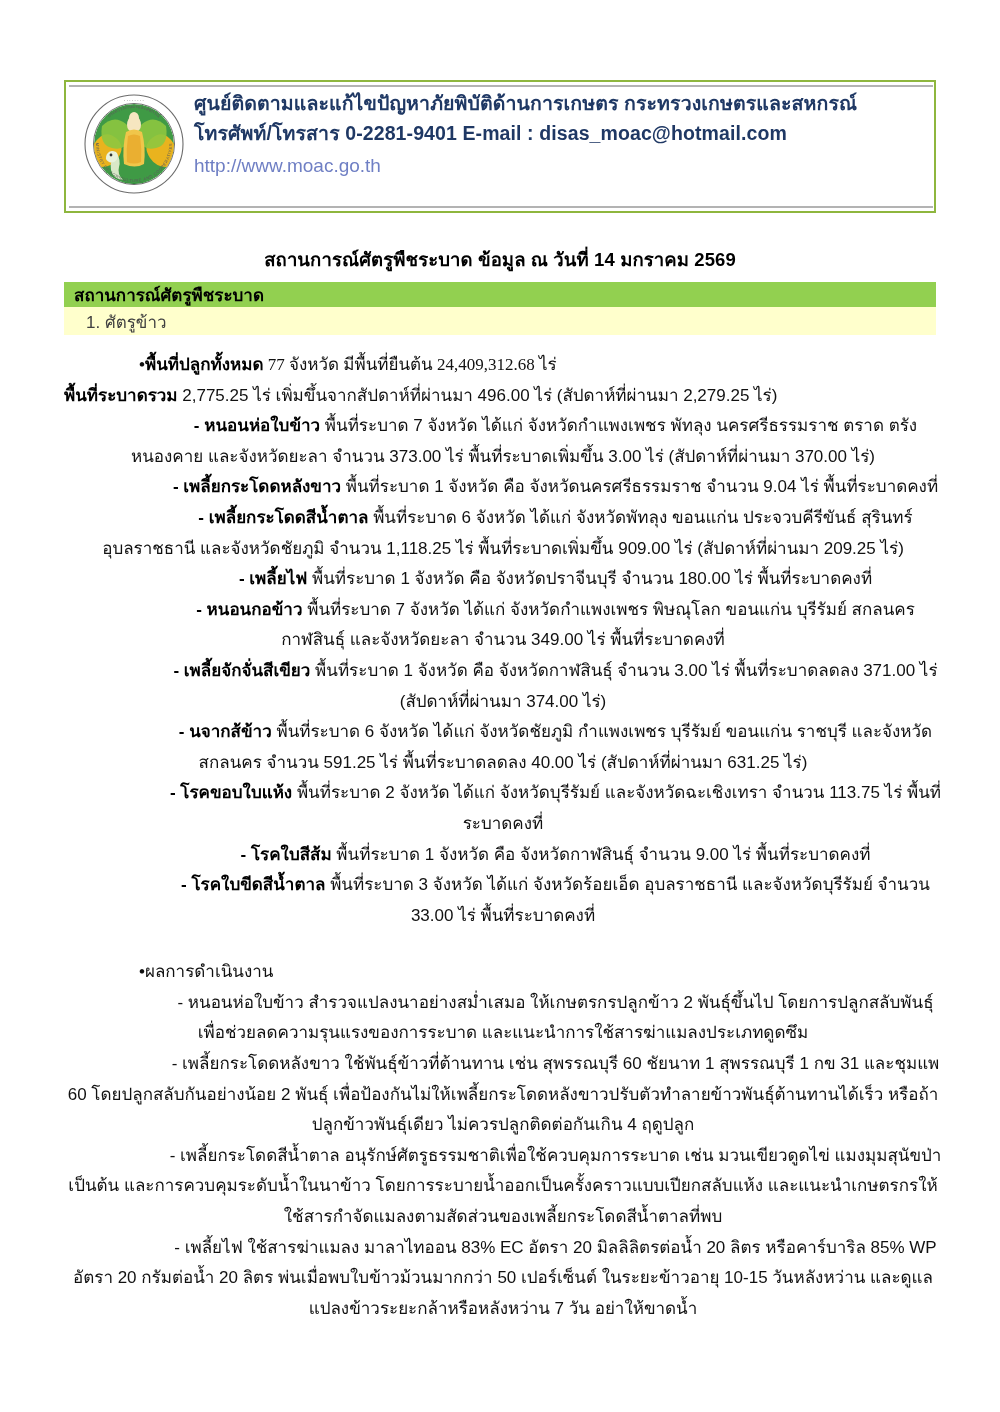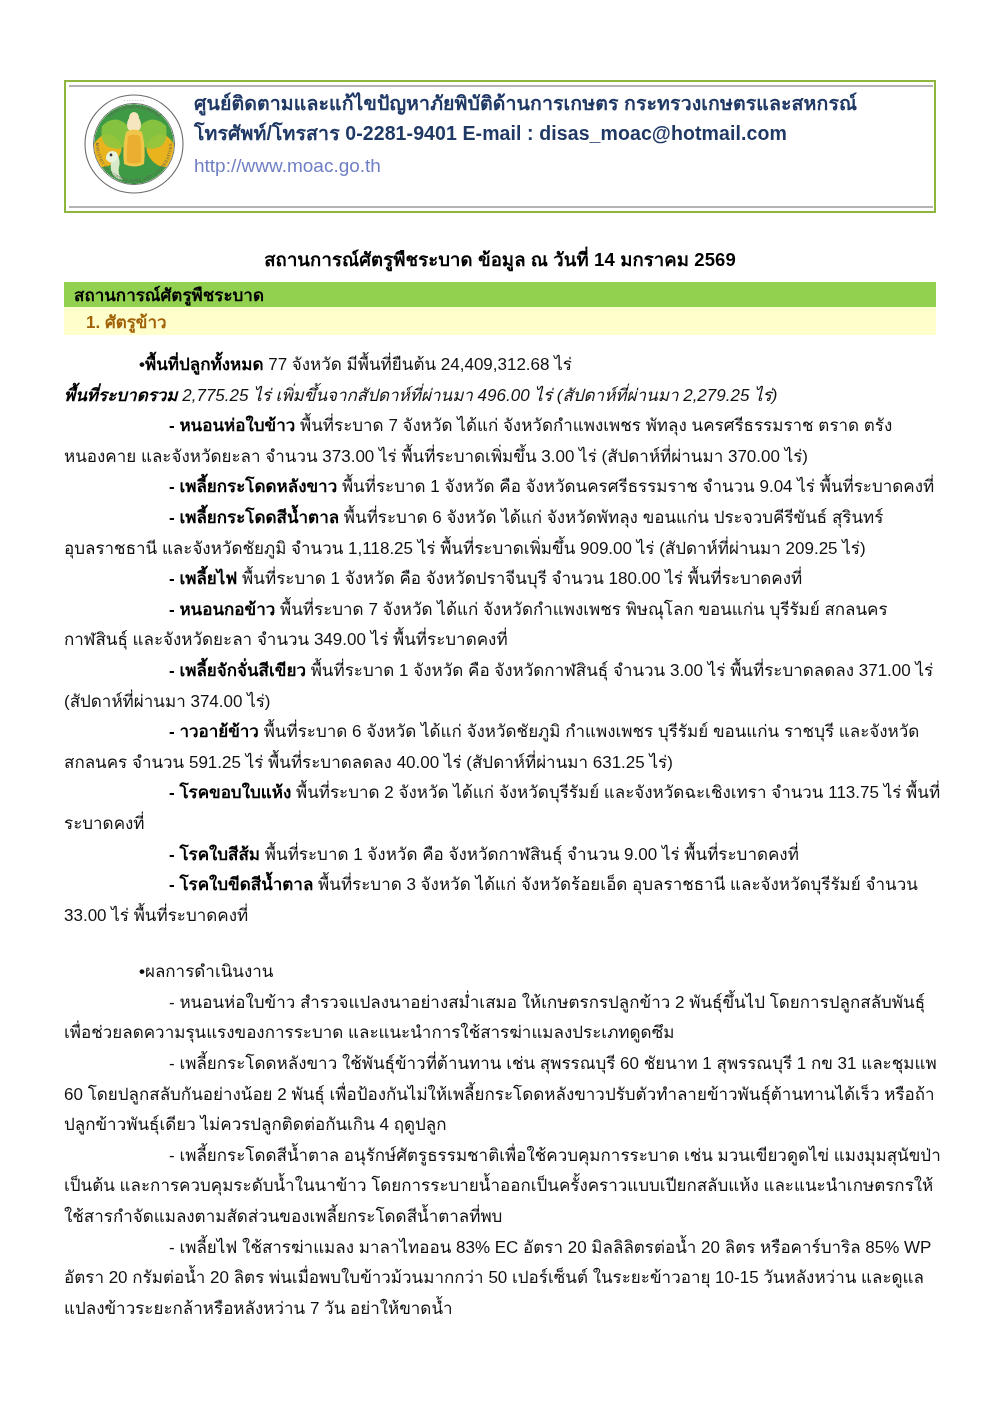--- a/index.html
+++ b/index.html
@@ -139,43 +139,43 @@
     width: 872px;
     height: 28px;
     background: #ffffcc;
     box-sizing: border-box;
     display: flex;
     align-items: center;
     padding-left: 22px;
   }
   .yellow-band .band-label {
     font-size: 17px;
-    font-weight: bold;
-    color: #a16207;
+    font-weight: normal;
+    color: #404040;
   }
 
   
   .body-area {
     position: absolute;
     left: 64px;
     top: 350px;
     width: 878px;
   }
 
   p.para {
     margin: 0;
     font-size: 17px;
     line-height: 30.6px;
     color: #111;
     text-align: left;
     letter-spacing: 0;
   }
-  p.indent-bullet { text-indent: 75px; }
-  p.indent-dash   { text-indent: 105px; }
-  p.indent-none   { text-indent: 0; font-style: italic; }
+  p.indent-bullet { text-indent: 75px; font-family: Liberation Serif, serif; }
+  p.indent-dash   { text-indent: 105px; text-align: center; }
+  p.indent-none   { text-indent: 0; }
   p.gap-before    { margin-top: 26px; }
 
   b.lead { font-weight: bold; color: #000; }
   .bullet-dot { font-weight: bold; }
 </style>
 </head>
 <body>
 
 <div class="page">
 
@@ -261,21 +261,21 @@
     <p class="para indent-dash">
       <b class="lead">- เพลี้ยไฟ</b><span> พื้นที่ระบาด 1 จังหวัด คือ จังหวัดปราจีนบุรี จำนวน 180.00 ไร่ พื้นที่ระบาดคงที่</span>
     </p>
     <p class="para indent-dash">
       <b class="lead">- หนอนกอข้าว</b><span> พื้นที่ระบาด 7 จังหวัด ได้แก่ จังหวัดกำแพงเพชร พิษณุโลก ขอนแก่น บุรีรัมย์ สกลนคร กาฬสินธุ์ และจังหวัดยะลา จำนวน 349.00 ไร่ พื้นที่ระบาดคงที่</span>
     </p>
     <p class="para indent-dash">
       <b class="lead">- เพลี้ยจักจั่นสีเขียว</b><span> พื้นที่ระบาด 1 จังหวัด คือ จังหวัดกาฬสินธุ์ จำนวน 3.00 ไร่ พื้นที่ระบาดลดลง 371.00 ไร่ (สัปดาห์ที่ผ่านมา 374.00 ไร่)</span>
     </p>
     <p class="para indent-dash">
-      <b class="lead">- าวอาย้ข้าว</b><span> พื้นที่ระบาด 6 จังหวัด ได้แก่ จังหวัดชัยภูมิ กำแพงเพชร บุรีรัมย์ ขอนแก่น ราชบุรี และจังหวัดสกลนคร จำนวน 591.25 ไร่ พื้นที่ระบาดลดลง 40.00 ไร่ (สัปดาห์ที่ผ่านมา 631.25 ไร่)</span>
+      <b class="lead">- นจากส้ข้าว</b><span> พื้นที่ระบาด 6 จังหวัด ได้แก่ จังหวัดชัยภูมิ กำแพงเพชร บุรีรัมย์ ขอนแก่น ราชบุรี และจังหวัดสกลนคร จำนวน 591.25 ไร่ พื้นที่ระบาดลดลง 40.00 ไร่ (สัปดาห์ที่ผ่านมา 631.25 ไร่)</span>
     </p>
     <p class="para indent-dash">
       <b class="lead">- โรคขอบใบแห้ง</b><span> พื้นที่ระบาด 2 จังหวัด ได้แก่ จังหวัดบุรีรัมย์ และจังหวัดฉะเชิงเทรา จำนวน 113.75 ไร่ พื้นที่ระบาดคงที่</span>
     </p>
     <p class="para indent-dash">
       <b class="lead">- โรคใบสีส้ม</b><span> พื้นที่ระบาด 1 จังหวัด คือ จังหวัดกาฬสินธุ์ จำนวน 9.00 ไร่ พื้นที่ระบาดคงที่</span>
     </p>
     <p class="para indent-dash">
       <b class="lead">- โรคใบขีดสีน้ำตาล</b><span> พื้นที่ระบาด 3 จังหวัด ได้แก่ จังหวัดร้อยเอ็ด อุบลราชธานี และจังหวัดบุรีรัมย์ จำนวน 33.00 ไร่ พื้นที่ระบาดคงที่</span>
     </p>

